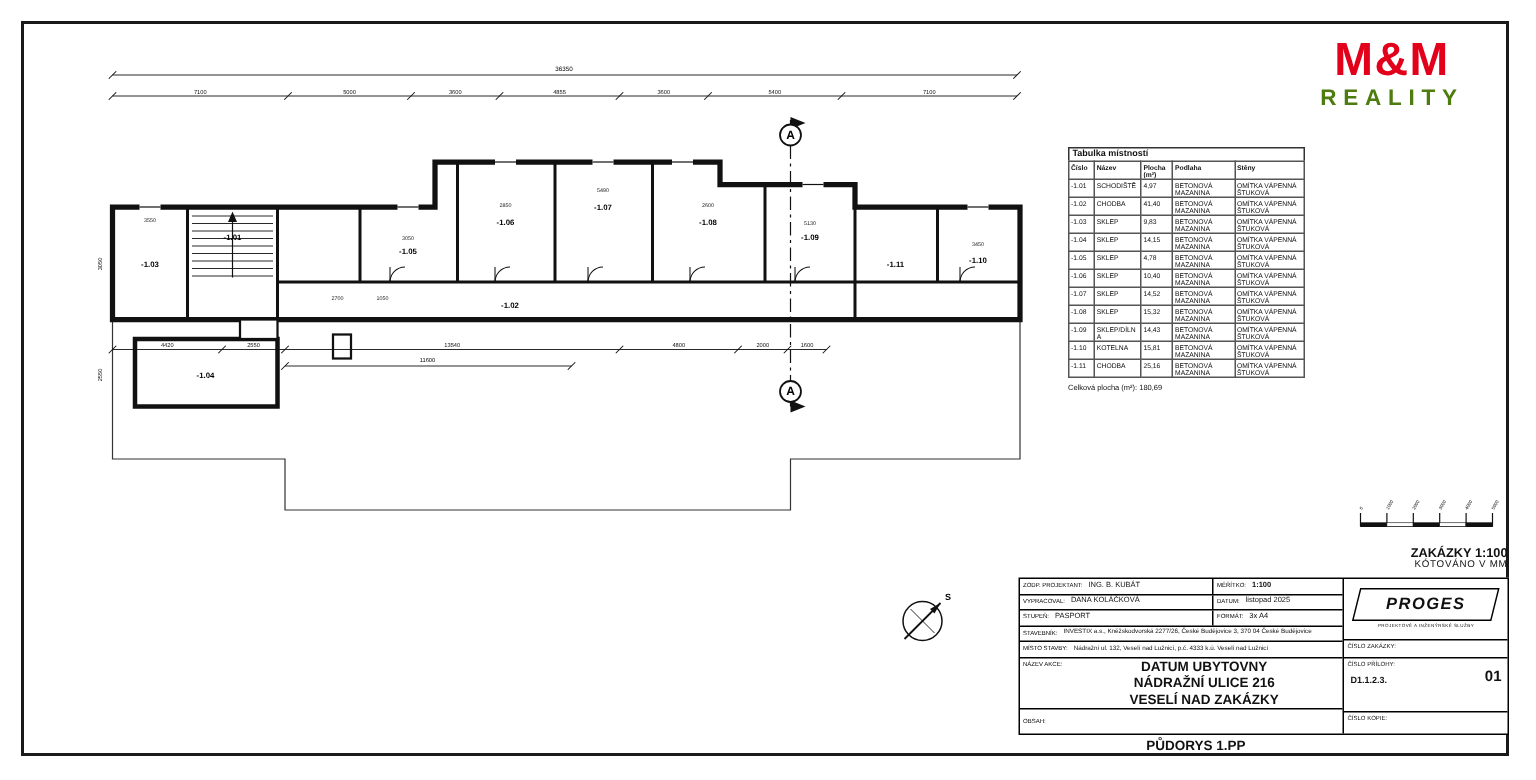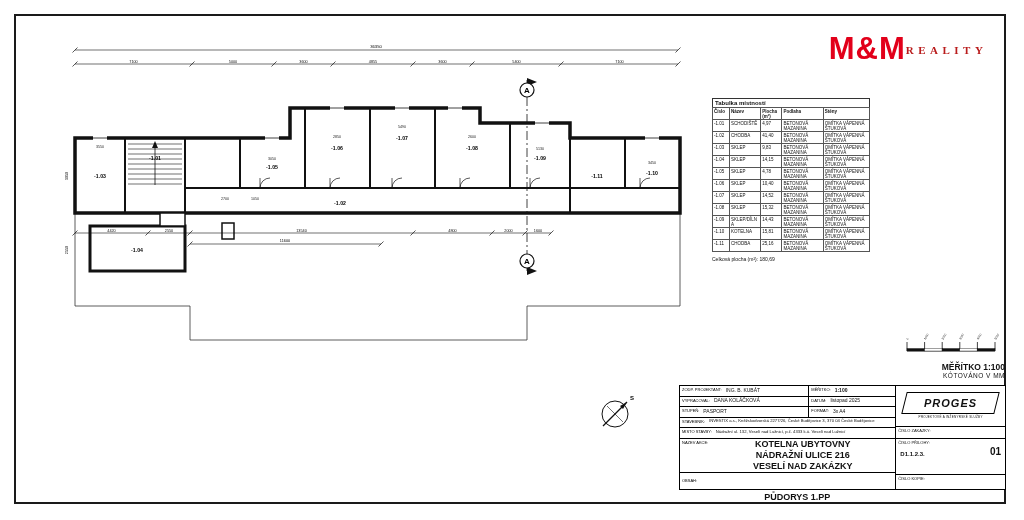--- a/index.html
+++ b/index.html
@@ -1,24 +1,24 @@
 <!DOCTYPE html>
 <html><head>
 <meta charset="utf-8">
 <style>
   html,body{margin:0;padding:0;}
   body{width:1024px;height:520px;position:relative;background:#fff;
        font-family:"Liberation Sans",sans-serif;color:#111;overflow:hidden;}
   .frame{position:absolute;left:14px;top:14px;width:992px;height:490px;
          border:2px solid #1a1a1a;box-sizing:border-box;}
   
-  .mm-logo{position:absolute;left:852px;top:18px;width:112px;height:62px;background:#fff;
-           display:flex;flex-direction:row;align-items:center;justify-content:center;}
+  .mm-logo{position:absolute;left:872px;top:18px;width:112px;height:62px;background:#fff;
+           display:flex;flex-direction:column;align-items:center;justify-content:center;}
   .mm-mm{color:#e2001a;font-weight:bold;font-size:31px;line-height:30px;letter-spacing:1px;}
-  .mm-reality{color:#b91c1c;font-weight:bold;font-size:11px;letter-spacing:4.5px;margin-top:2px;font-family:Liberation Serif, serif;}
+  .mm-reality{color:#4d7c0f;font-weight:bold;font-size:15px;letter-spacing:4.5px;margin-top:2px;}
   
   #room-table-wrap{position:absolute;left:712px;top:98px;width:158px;}
   #room-table-title{border:0.8px solid #333;border-bottom:none;font-size:6px;font-weight:bold;padding:1px 2px;}
   table{border-collapse:collapse;width:100%;table-layout:fixed;}
   th,td{border:0.5px solid #555;font-size:4.5px;padding:0.5px 1px;vertical-align:top;
         overflow:hidden;word-wrap:break-word;}
   th{font-weight:bold;text-align:left;}
   #room-total{font-size:5px;margin-top:4px;}
   
   #scalebar-wrap{position:absolute;left:903px;top:330px;width:102px;}
@@ -326,21 +326,21 @@
       <text x="40.2" y="10" font-size="3" text-anchor="start" transform="rotate(-60 40.2 10)">2000</text>
       <line x1="56.800000000000004" y1="12" x2="56.800000000000004" y2="21" stroke="#111" stroke-width="0.8"></line>
       <rect x="56.800000000000004" y="18.5" width="17.6" height="2.5" fill="#fff" stroke="#111" stroke-width="0.4"></rect>
       <text x="57.800000000000004" y="10" font-size="3" text-anchor="start" transform="rotate(-60 57.800000000000004 10)">3000</text>
       <line x1="74.4" y1="12" x2="74.4" y2="21" stroke="#111" stroke-width="0.8"></line>
       <rect x="74.4" y="18.5" width="17.6" height="2.5" fill="#111" stroke="#111" stroke-width="0.4"></rect>
       <text x="75.4" y="10" font-size="3" text-anchor="start" transform="rotate(-60 75.4 10)">4000</text>
       <line x1="92" y1="12" x2="92" y2="21" stroke="#111" stroke-width="0.8"></line>
       <text x="93" y="10" font-size="3" text-anchor="start" transform="rotate(-60 93 10)">5000</text>
     </svg>
-  <div id="scale-line1">MĚŘÍTKO 1:100</div>
+  <div id="scale-line1">ZAKÁZKY 1:100</div>
   <div id="scale-line2">KÓTOVÁNO V MM</div>
 </div>
 
 <div id="title-block">
   <div class="tb-left">
     <div class="tb-row" style="height:11px;">
       <div class="tb-pair-l">
           <span class="tb-lab">ZODP. PROJEKTANT:</span>
           <span class="tb-val">ING. B. KUBÁT</span>
         </div>
@@ -373,21 +373,21 @@
       <span class="tb-lab">STAVEBNÍK:</span>
       <span class="tb-val" style="font-size:4.2px">INVESTIX a.s., Kněžskodvorská 2277/26, České Budějovice 3, 370 04 České Budějovice</span>
     </div>
     <div class="tb-row" style="height:11px;">
       <span class="tb-lab">MÍSTO STAVBY:</span>
       <span class="tb-val" style="font-size:4.2px">Nádražní ul. 132, Veselí nad Lužnicí, p.č. 4333 k.ú. Veselí nad Lužnicí</span>
     </div>
     <div class="tb-akce">
       <span class="tb-lab">NÁZEV AKCE:</span>
       <div class="tb-akce-text">
-        <div>KOTELNA UBYTOVNY</div>
+        <div>DATUM UBYTOVNY</div>
         <div>NÁDRAŽNÍ ULICE 216</div>
         <div>VESELÍ NAD ZAKÁZKY</div>
       </div>
     </div>
     <div class="tb-obsah">
       <span class="tb-lab">OBSAH:</span>
       <span class="tb-obsah-val">PŮDORYS 1.PP</span>
     </div>
   </div>
   <div class="tb-right">

